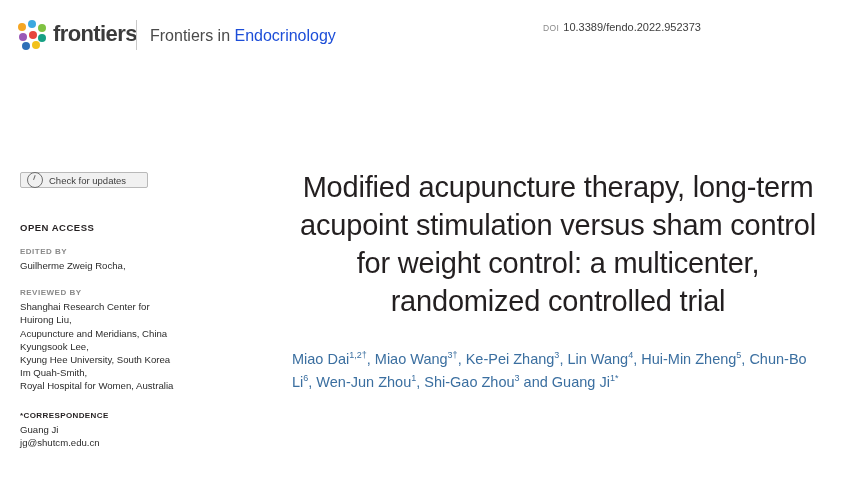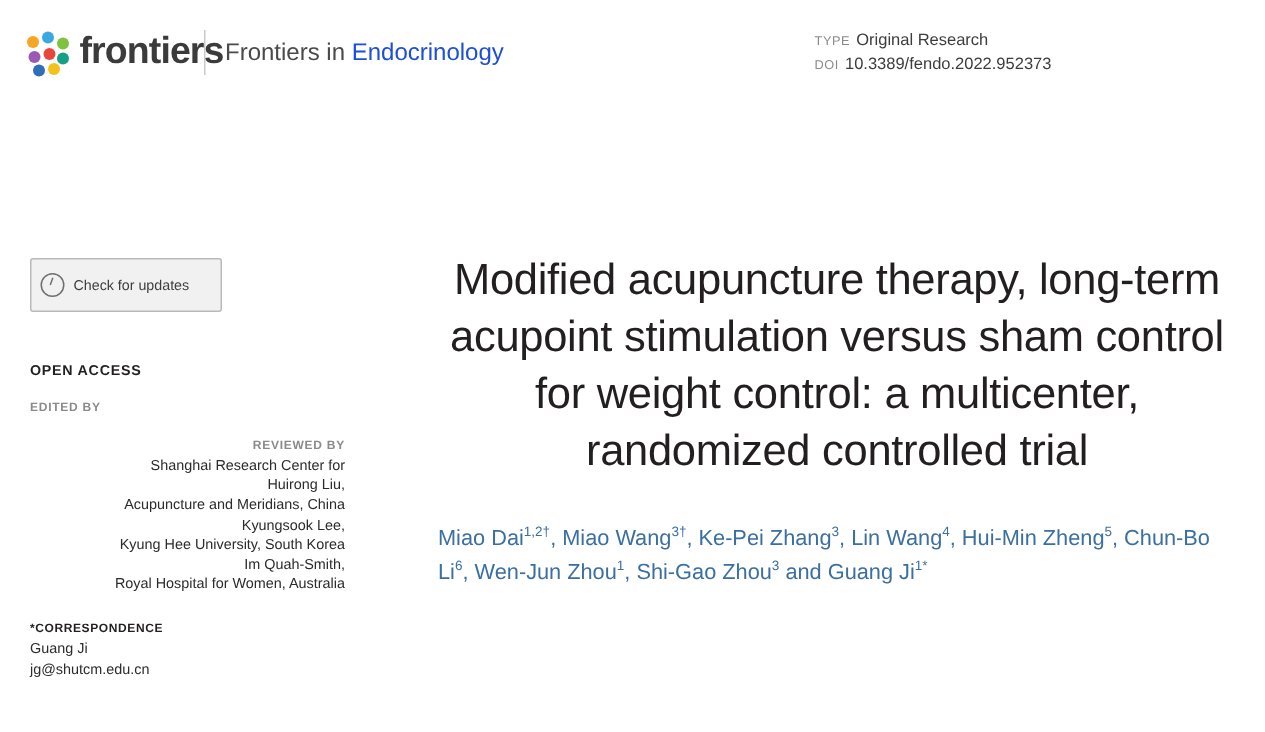--- a/index.html
+++ b/index.html
@@ -46,21 +46,21 @@
   }
   .d1 { left: 0px;  top: 3px;  background: #f5a623; }
   .d2 { left: 10px; top: 0px;  background: #3ba9e0; }
   .d3 { left: 20px; top: 4px;  background: #7fc241; }
   .d4 { left: 1px;  top: 13px; background: #9b59b6; }
   .d5 { left: 11px; top: 11px; background: #e8453c; }
   .d6 { left: 20px; top: 14px; background: #16a085; }
   .d7 { left: 4px;  top: 22px; background: #2e6fb7; }
   .d8 { left: 14px; top: 21px; background: #f2c21b; }
   .logo-word {
-    font-size: 25px;
+    font-size: 22px;
     font-weight: bold;
     letter-spacing: -0.6px;
     color: #3b3b3b;
   }
   .header-divider {
     position: absolute;
     left: 136px;
     top: 20px;
     width: 1px;
     height: 30px;
@@ -100,21 +100,21 @@
 
   
   .left-col {
     position: absolute;
     left: 20px;
     top: 172px;
     width: 210px;
   }
   .check-updates {
     width: 128px;
-    height: 36px;
+    height: 16px;
     border: 1px solid #b9b9b9;
     background: #f1f1f1;
     border-radius: 2px;
     display: flex;
     align-items: center;
     padding-left: 6px;
     box-sizing: border-box;
   }
   .cu-icon {
     width: 14px; height: 14px;
@@ -154,21 +154,21 @@
     letter-spacing: 0.5px;
     color: #8a8a8a;
     text-transform: uppercase;
     margin-bottom: 3px;
   }
   .ed-line {
     font-size: 9.6px;
     line-height: 13.2px;
     color: #2b2b2b;
   }
-  .ed-block.rev { margin-top: 16px; text-align: right; }
+  .ed-block.rev { margin-top: 16px; }
   .ed-block.corr { margin-top: 18px; }
   .corr-head {
     font-size: 8px;
     font-weight: bold;
     letter-spacing: 0.4px;
     color: #231f20;
     text-transform: uppercase;
     margin-bottom: 3px;
   }
 
@@ -220,39 +220,37 @@
   </div>
 
   <div class="header-divider"></div>
 
   <div class="journal-name">
     <span>Frontiers in </span><span class="accent">Endocrinology</span>
   </div>
 
   <div class="meta">
     <div class="meta-row">
-      <span class="meta-label">TYPE</span><span>Original Research</span>
-    </div>
-    <div class="meta-row">
       <span class="meta-label">DOI</span><span>10.3389/fendo.2022.952373</span>
     </div>
   </div>
 </div>
 
 <div class="left-col">
 
   <div class="check-updates">
     <span class="cu-icon"></span>
     <span class="cu-label">Check for updates</span>
   </div>
 
   <div class="oa-title">OPEN ACCESS</div>
 
   <div class="ed-block">
     <div class="ed-head">EDITED BY</div>
+    <div class="ed-line">Guilherme Zweig Rocha,</div>
   </div>
 
   <div class="ed-block rev">
     <div class="ed-head">REVIEWED BY</div>
     <div class="ed-line">Shanghai Research Center for</div>
     <div class="ed-line">Huirong Liu,</div>
     <div class="ed-line">Acupuncture and Meridians, China</div>
     <div class="ed-line">Kyungsook Lee,</div>
     <div class="ed-line">Kyung Hee University, South Korea</div>
     <div class="ed-line">Im Quah-Smith,</div>

